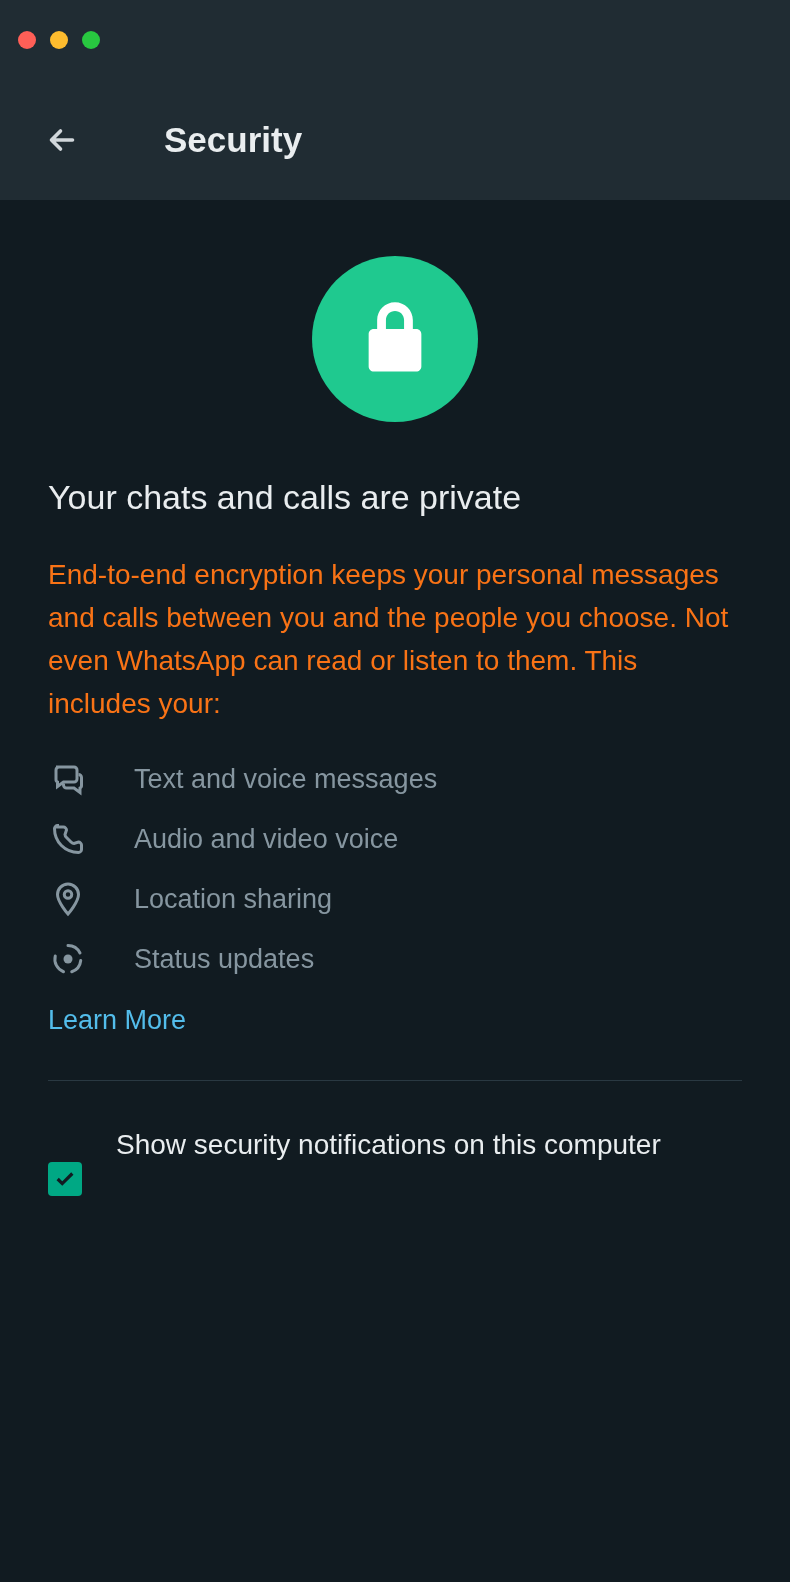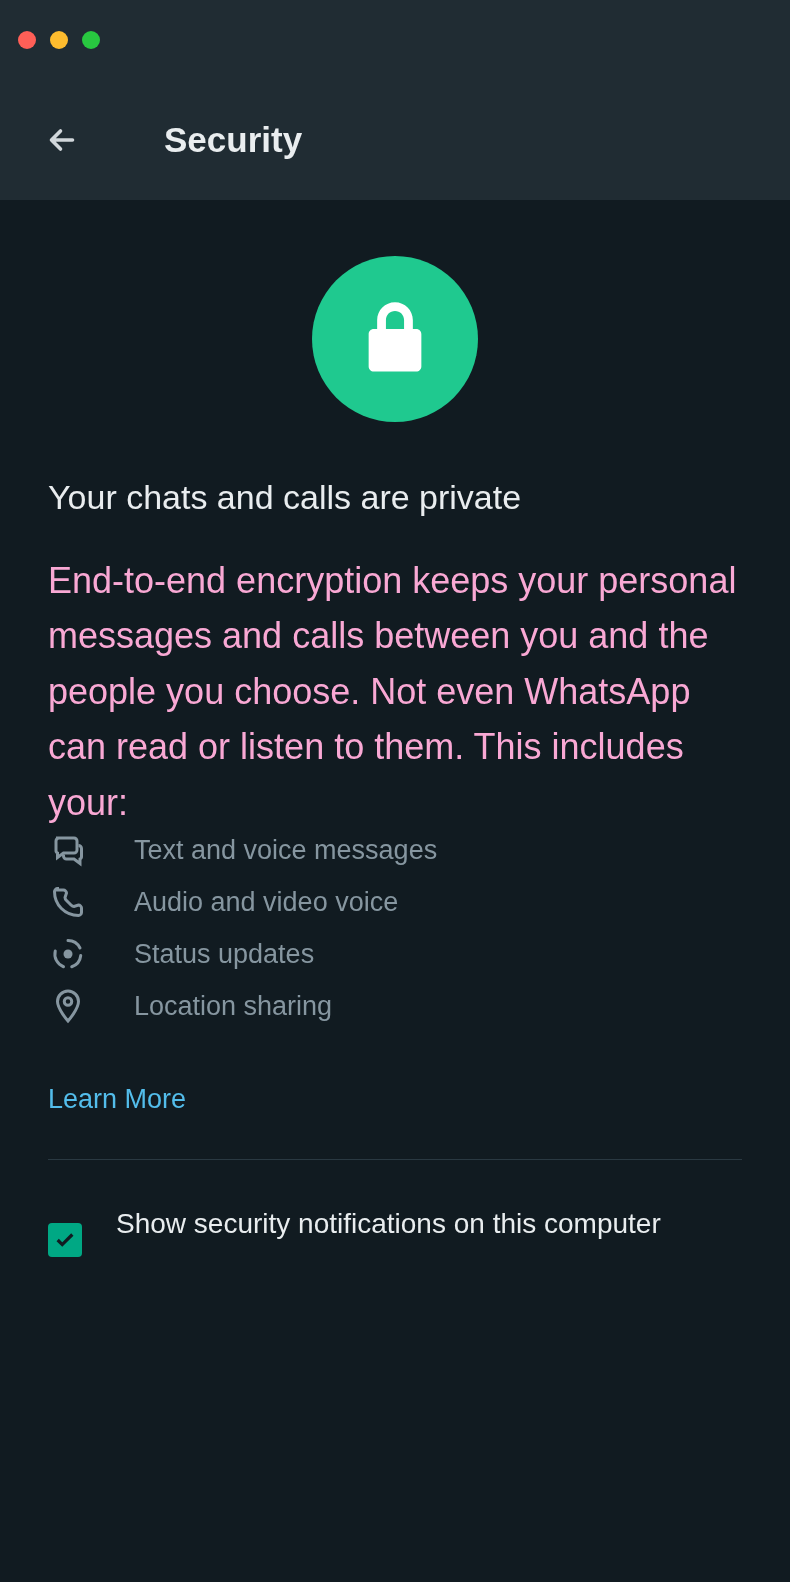--- a/index.html
+++ b/index.html
@@ -65,30 +65,31 @@
   .lock-circle svg { width: 68px; height: 80px; fill: #ffffff; }
 
   .heading {
     font-size: 34px;
     font-weight: 400;
     color: #e9edef;
     margin-bottom: 36px;
   }
 
   .desc {
-    font-size: 36px;
+    font-size: 28px;
     line-height: 1.54;
-    color: #f9a8d4;
+    color: #f97316;
+    margin-bottom: 34px;
   }
 
   .feature-list {
     display: flex;
     flex-direction: column;
-    gap: 12px;
-    margin-bottom: 58px;
+    gap: 20px;
+    margin-bottom: 26px;
   }
   .feature-item {
     display: flex;
     align-items: center;
     gap: 46px;
   }
   .feature-icon {
     width: 40px; height: 40px;
     color: #8696a0;
     flex-shrink: 0;
@@ -109,21 +110,21 @@
   }
 
   .divider {
     height: 1px;
     background: #2a3942;
     margin-bottom: 44px;
   }
 
   .setting-row {
     display: flex;
-    align-items: center;
+    align-items: flex-end;
     gap: 34px;
   }
   .checkbox {
     width: 34px; height: 34px;
     background: #00a884;
     border-radius: 4px;
     flex-shrink: 0;
     margin-top: 2px;
     display: flex; align-items: center; justify-content: center;
     cursor: pointer;
@@ -197,37 +198,37 @@
             <path d="M5 3c-1 0-2 1-2 2 0 9 7 16 16 16 1 0 2-1 2-2v-3c0-1-1-2-2-2l-3 1c-1 0-1 0-2-1l-3-3c-1-1-1-1-1-2l1-3c0-1-1-2-2-2H5z"></path>
           </svg>
       </div>
       <div class="feature-label">Audio and video voice</div>
     </div>
 
 
     <div class="feature-item">
       <div class="feature-icon">
         <svg viewBox="0 0 24 24">
+            <path d="M12 2a7 7 0 0 1 7 7c0 5-7 13-7 13S5 14 5 9a7 7 0 0 1 7-7z"></path>
+            <circle cx="12" cy="9" r="2.5"></circle>
+          </svg>
+      </div>
+      <div class="feature-label">Location sharing</div>
+    </div>
+
+    <div class="feature-item">
+      <div class="feature-icon">
+        <svg viewBox="0 0 24 24">
             <circle cx="12" cy="12" r="3" fill="#8696a0" stroke="none"></circle>
             <path d="M12 3a9 9 0 0 1 8 5" stroke-linecap="round"></path>
             <path d="M20.5 13a9 9 0 0 1-6 7.5" stroke-linecap="round"></path>
             <path d="M9 20.5A9 9 0 0 1 3.5 10" stroke-linecap="round"></path>
           </svg>
       </div>
       <div class="feature-label">Status updates</div>
-    </div>
-
-    <div class="feature-item">
-      <div class="feature-icon">
-        <svg viewBox="0 0 24 24">
-            <path d="M12 2a7 7 0 0 1 7 7c0 5-7 13-7 13S5 14 5 9a7 7 0 0 1 7-7z"></path>
-            <circle cx="12" cy="9" r="2.5"></circle>
-          </svg>
-      </div>
-      <div class="feature-label">Location sharing</div>
     </div>
 
   </div>
 
   <a class="learn-more-top">Learn More</a>
 
   <div class="divider"></div>
 
   <div class="setting-row">
     <div class="checkbox">

